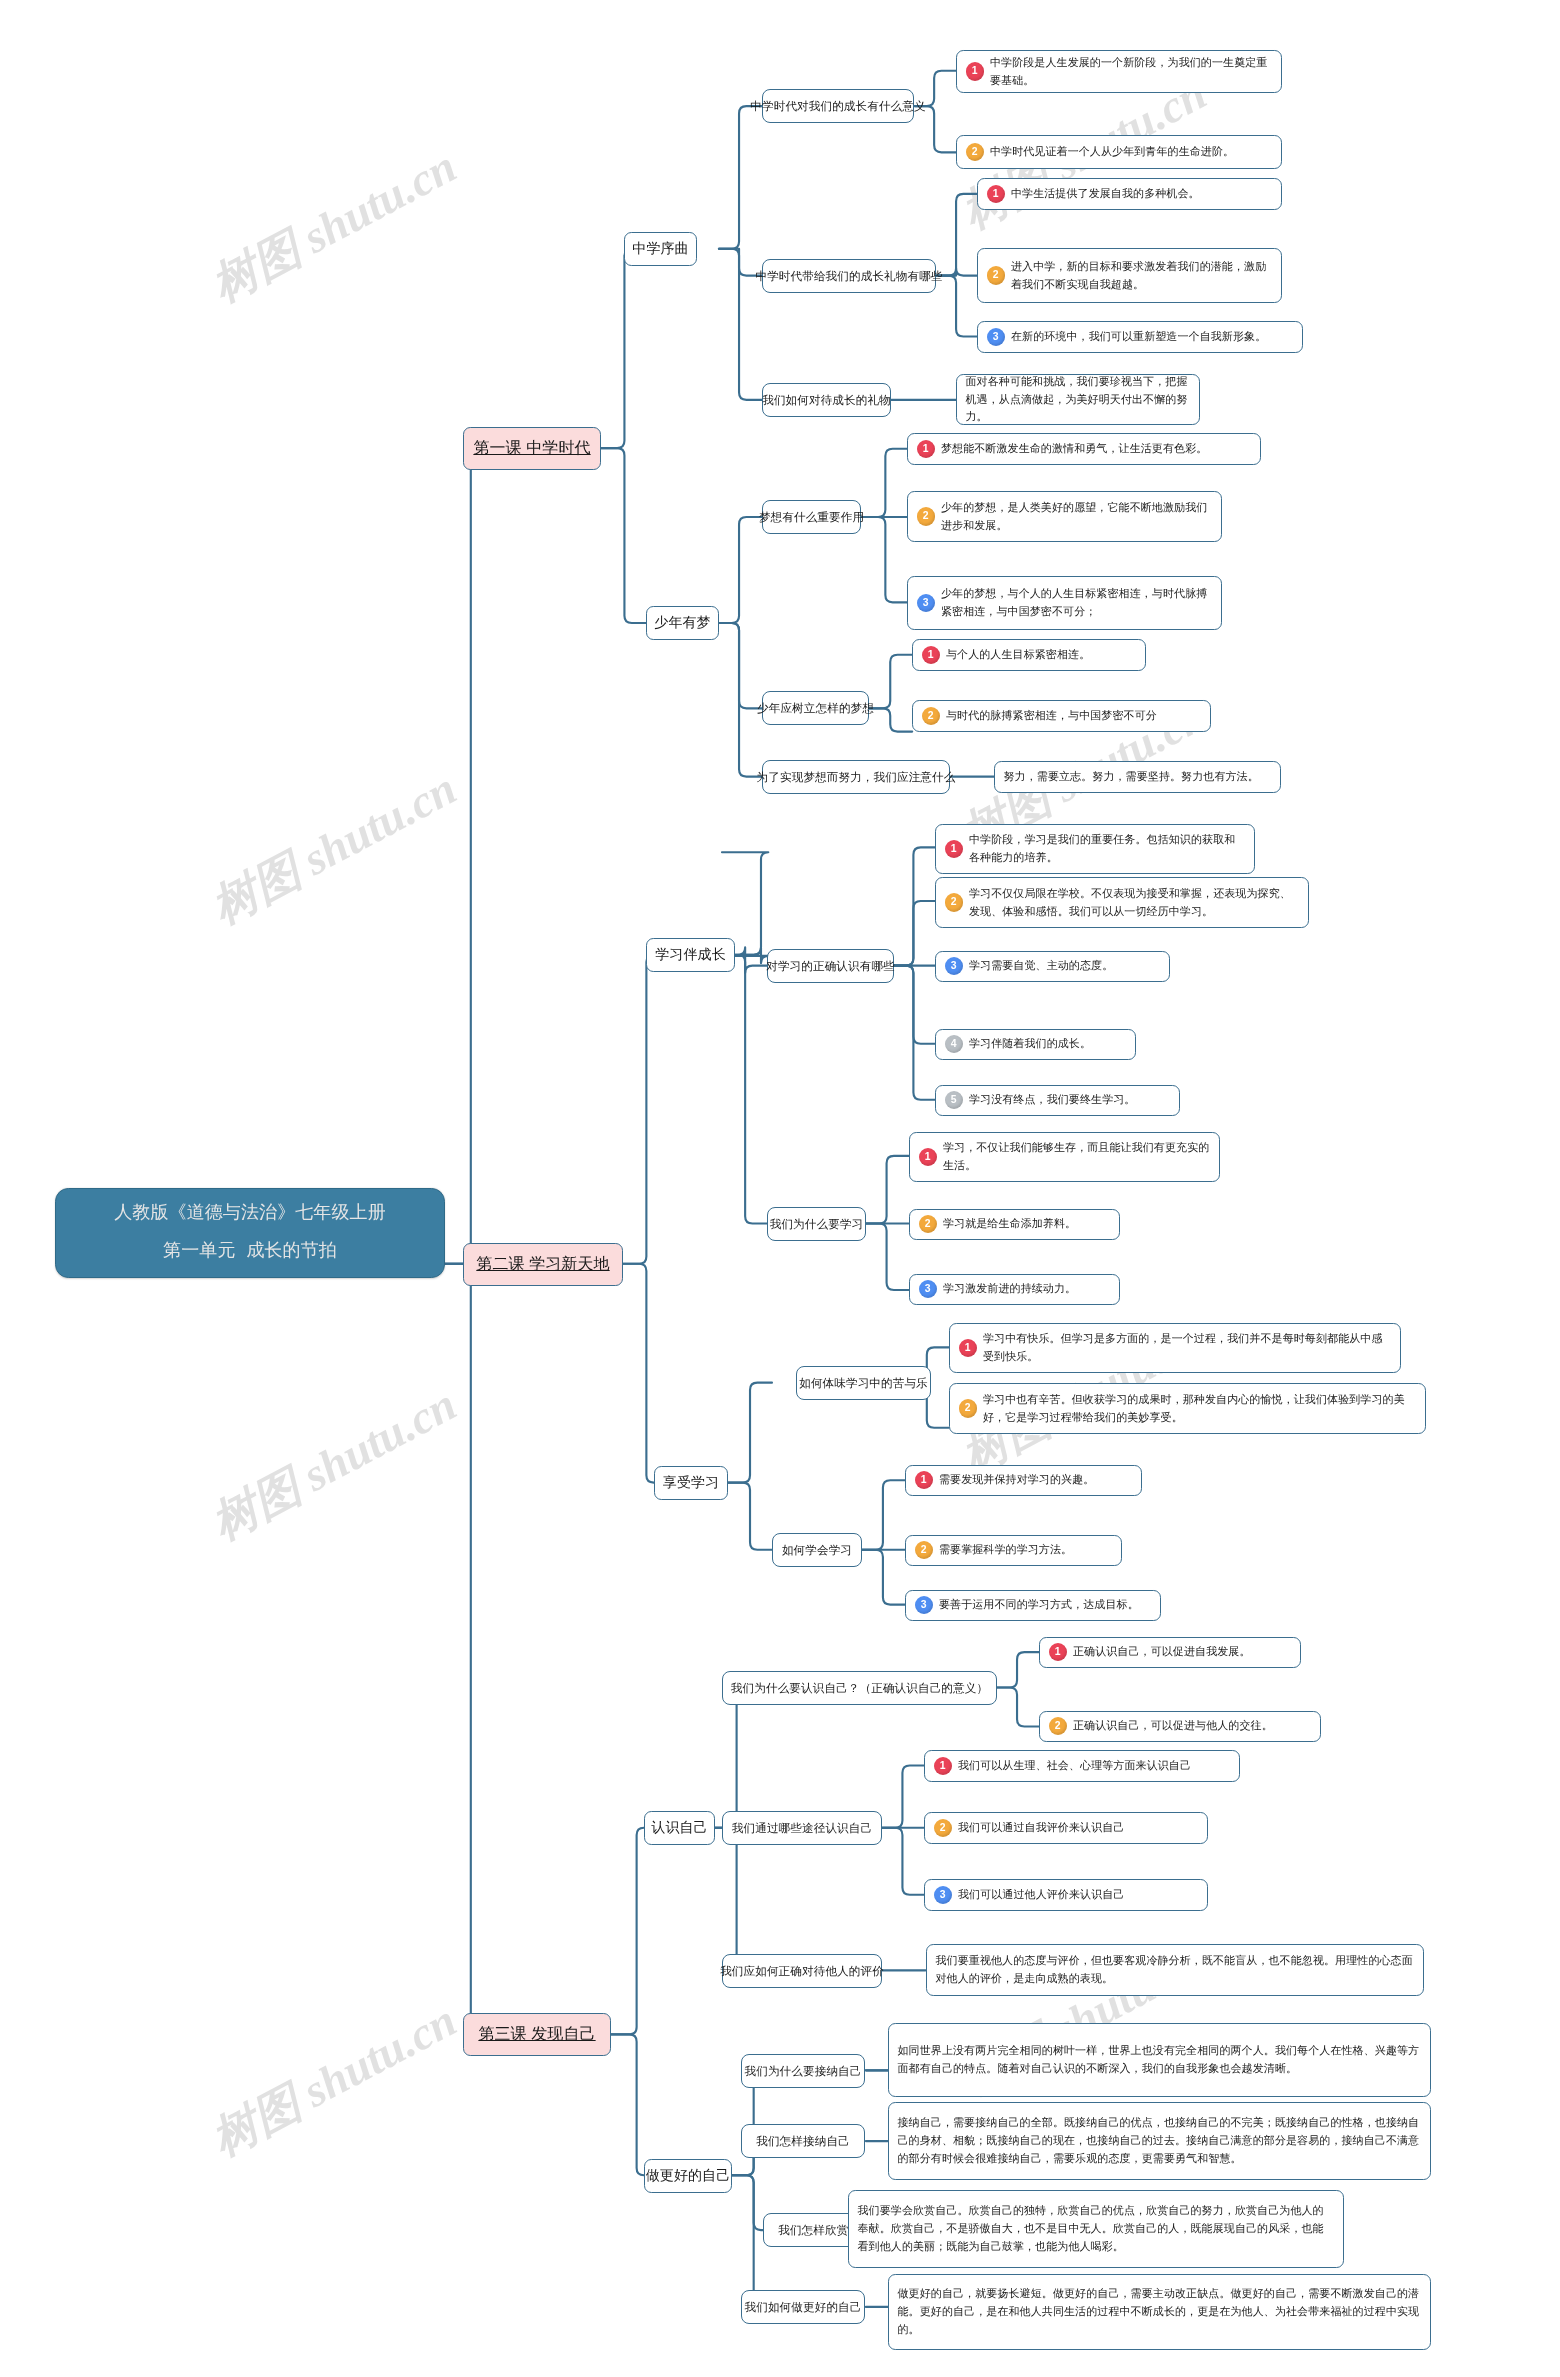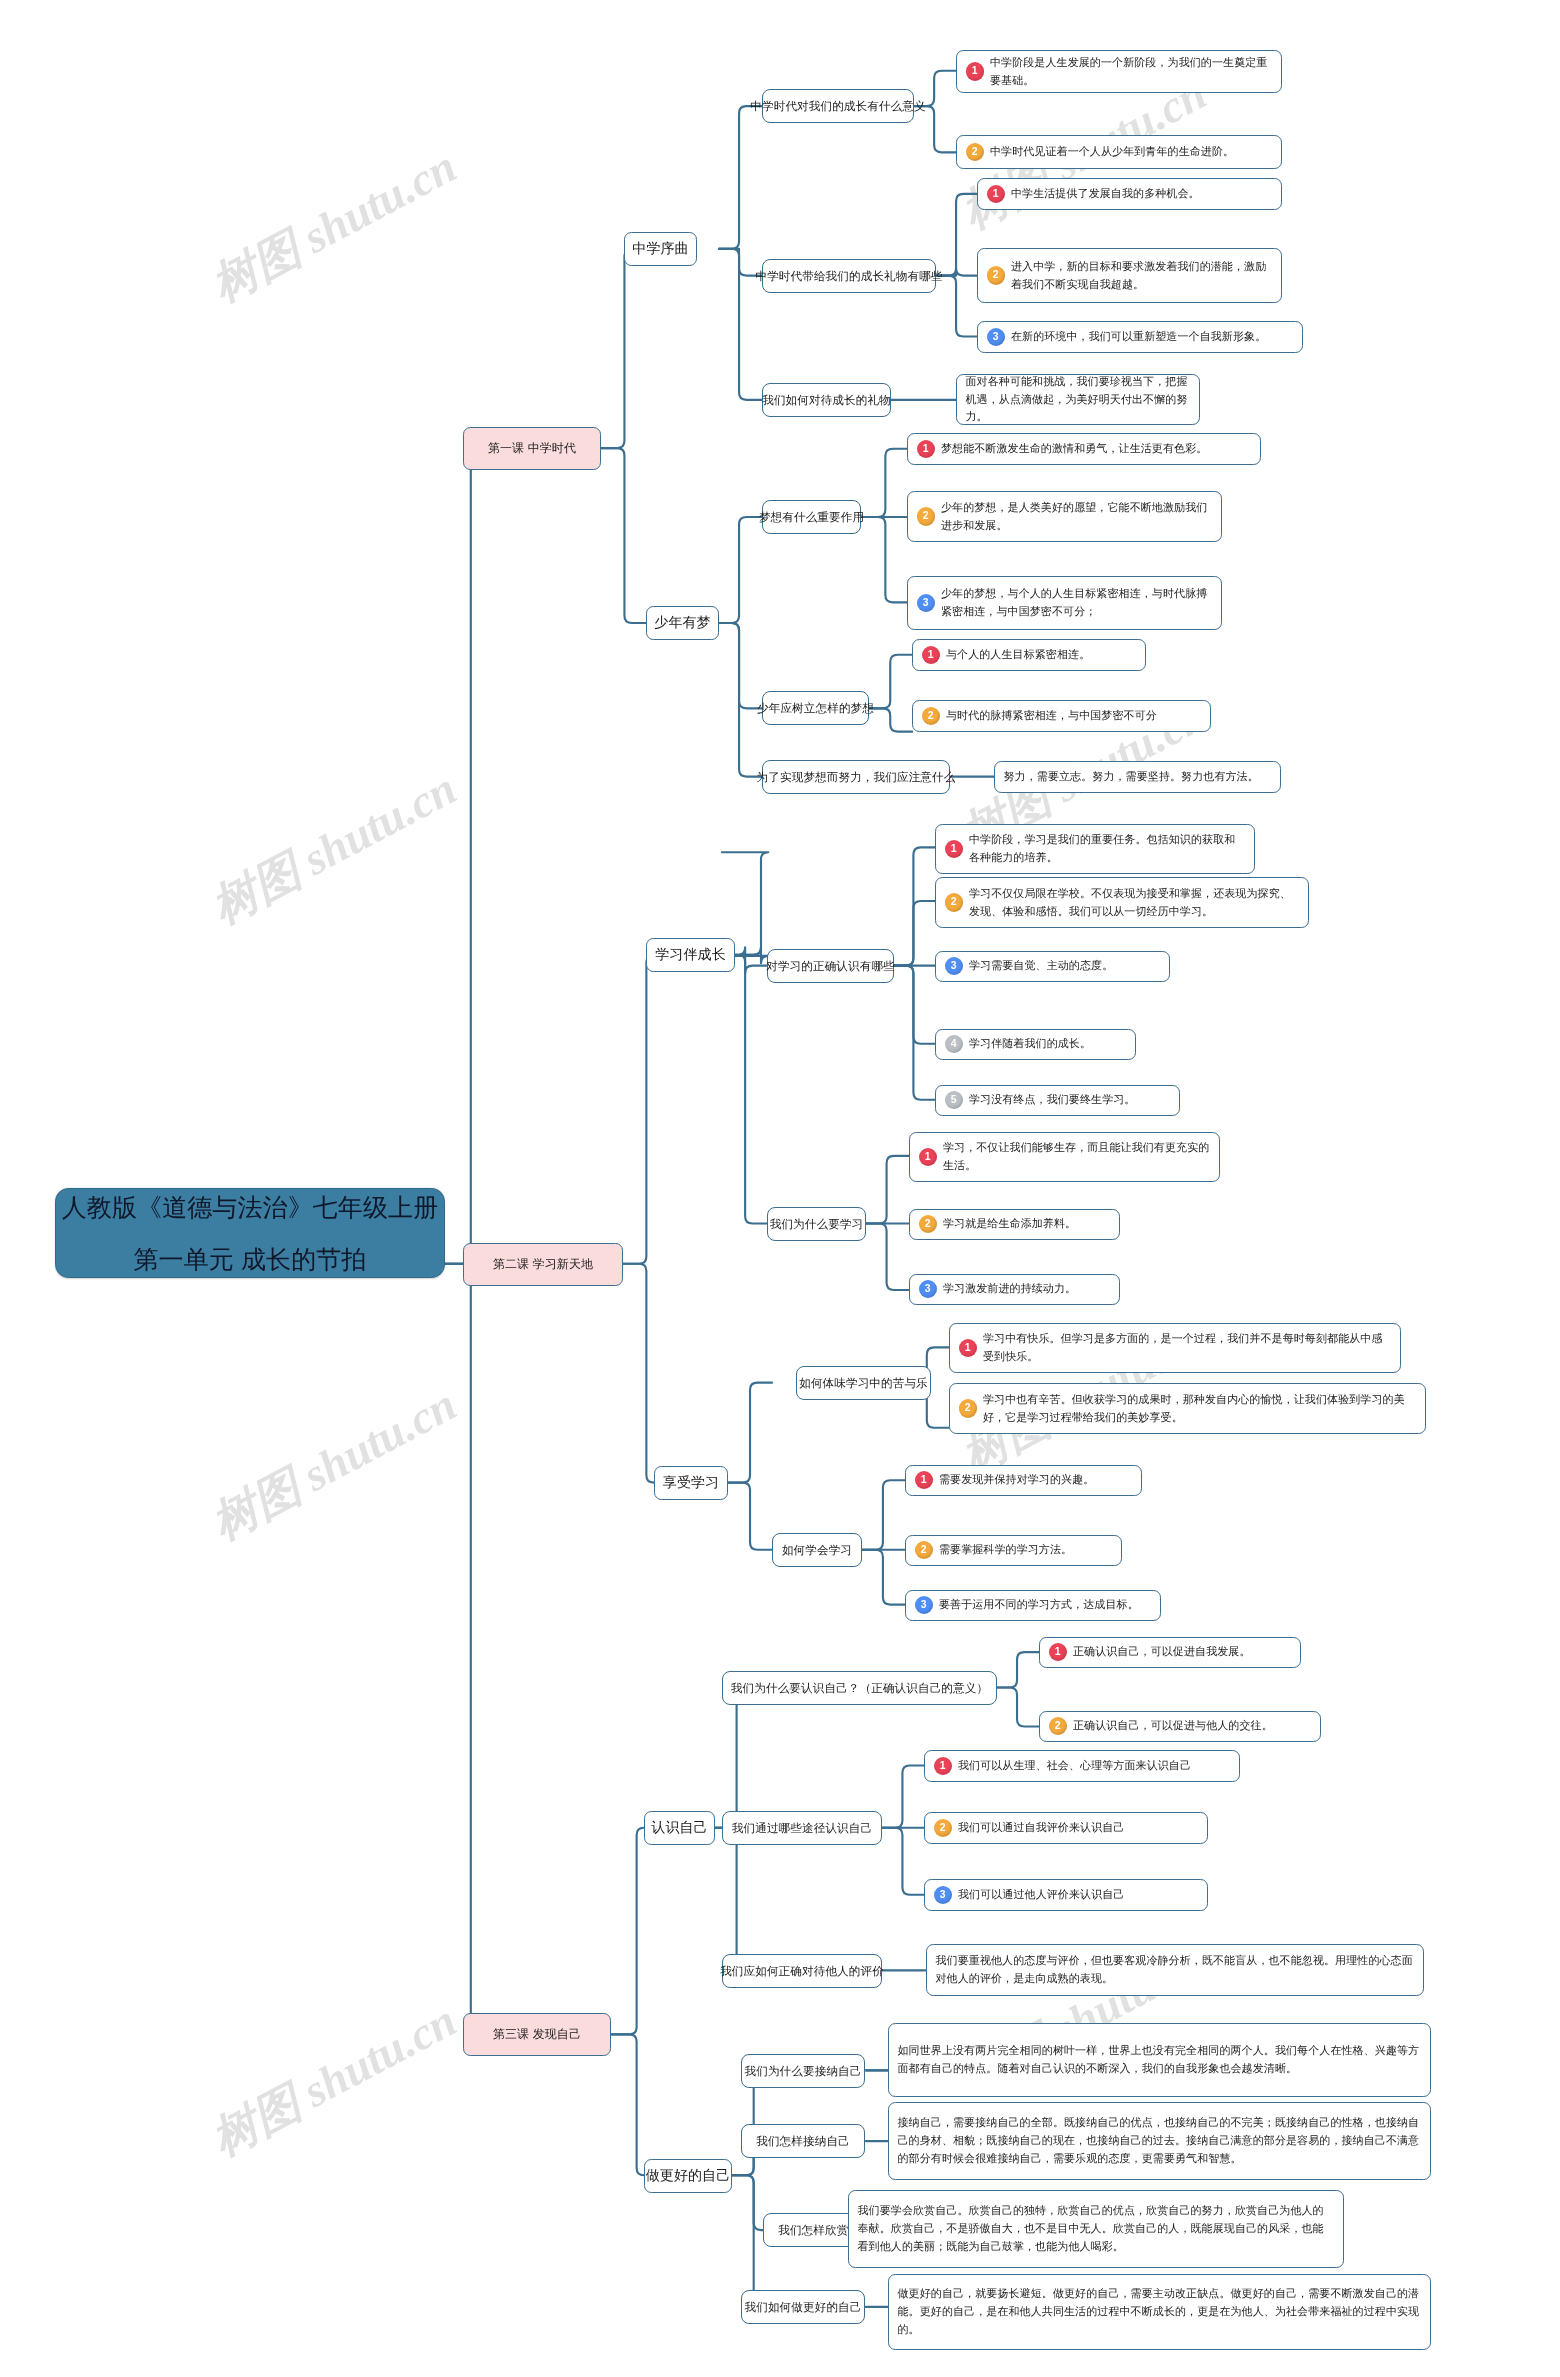--- a/index.html
+++ b/index.html
@@ -42,29 +42,29 @@
   .root{
     background:#3c7ea1;
     border:1.2px solid #2f6a88;
     border-radius:13.4px;
     flex-direction:column;
     justify-content:center;
     align-items:center;
     text-align:center;
     box-shadow:0 0.6px 1.8px rgba(0,0,0,0.18);
   }
-  .root .txt{color:#0f172a;font-size:25px;line-height:2.1;}
+  .root .txt{color:#e5e5e5;font-size:18px;line-height:2.1;font-family:Liberation Mono, monospace;}
   
   .lvl2{
     background:#fbdcdc;
     border:1.2px solid #3b6e8f;
     border-radius:7.3px;
     justify-content:center;
   }
-  .lvl2 .txt{font-size:12px;white-space:nowrap;}
+  .lvl2 .txt{font-size:16px;white-space:nowrap;text-decoration:underline;}
   
   .lvl3{border-radius:7.3px;justify-content:center;}
   .lvl3 .txt{font-size:14px;white-space:nowrap;}
   
   .lvl4{border-radius:8px;padding:0 7.3px;justify-content:center;}
   .lvl4 .txt{font-size:11.6px;white-space:nowrap;}
   
   .leaf{border-radius:7.3px;padding:6.1px 8.5px;align-items:center;}
   .leaf .txt{font-size:11px;line-height:1.62;}
   .leaf.withbadge{padding-left:4.9px;}

